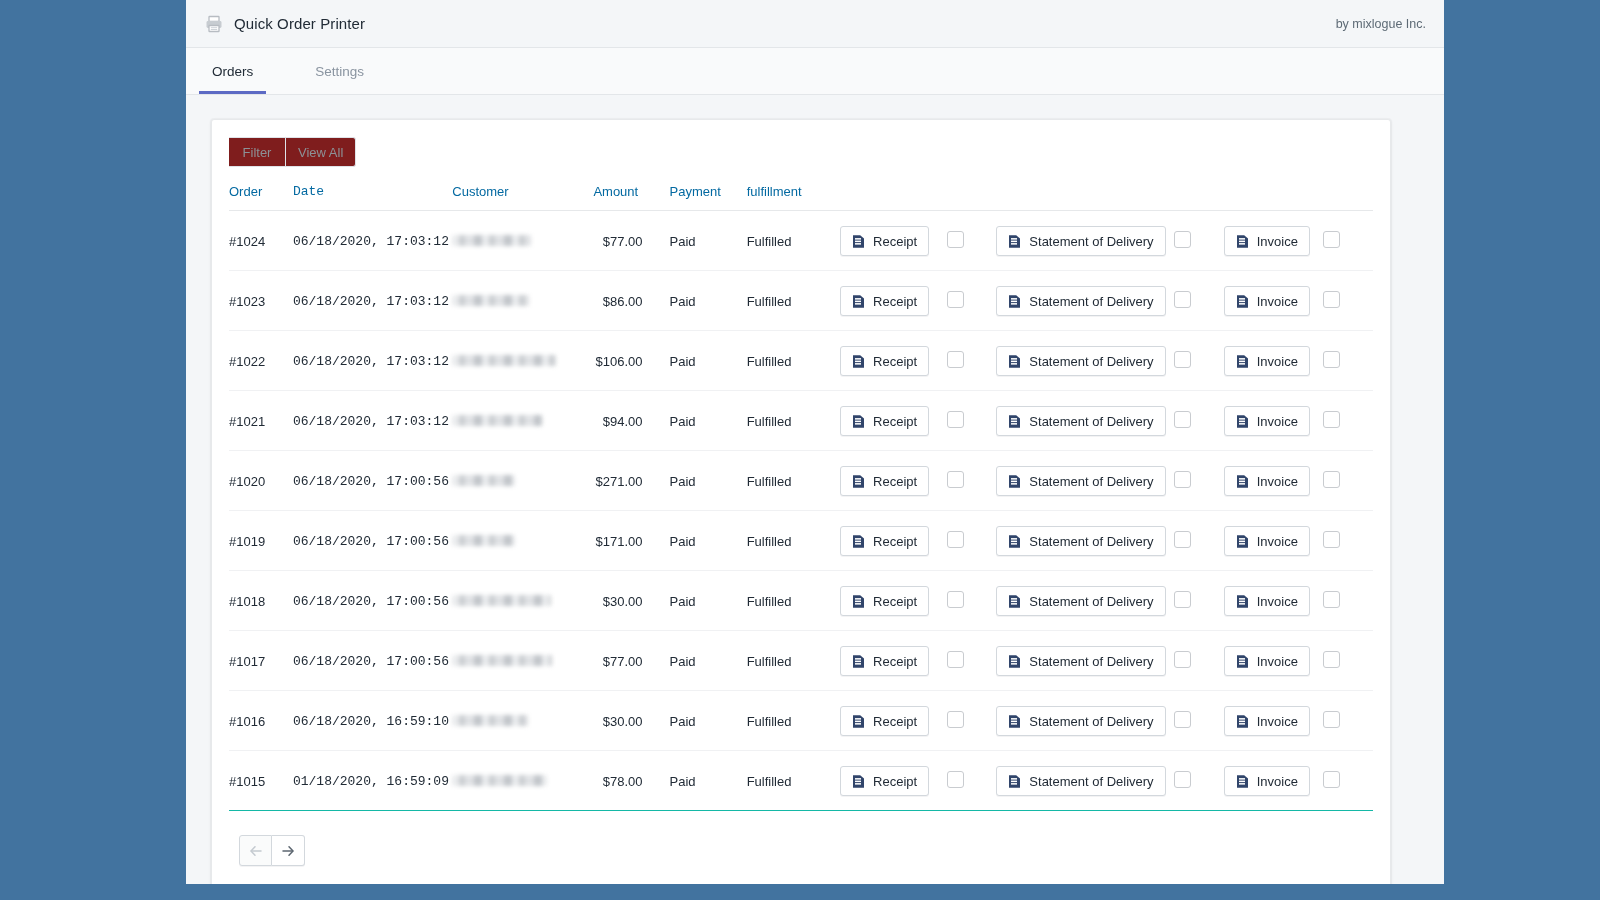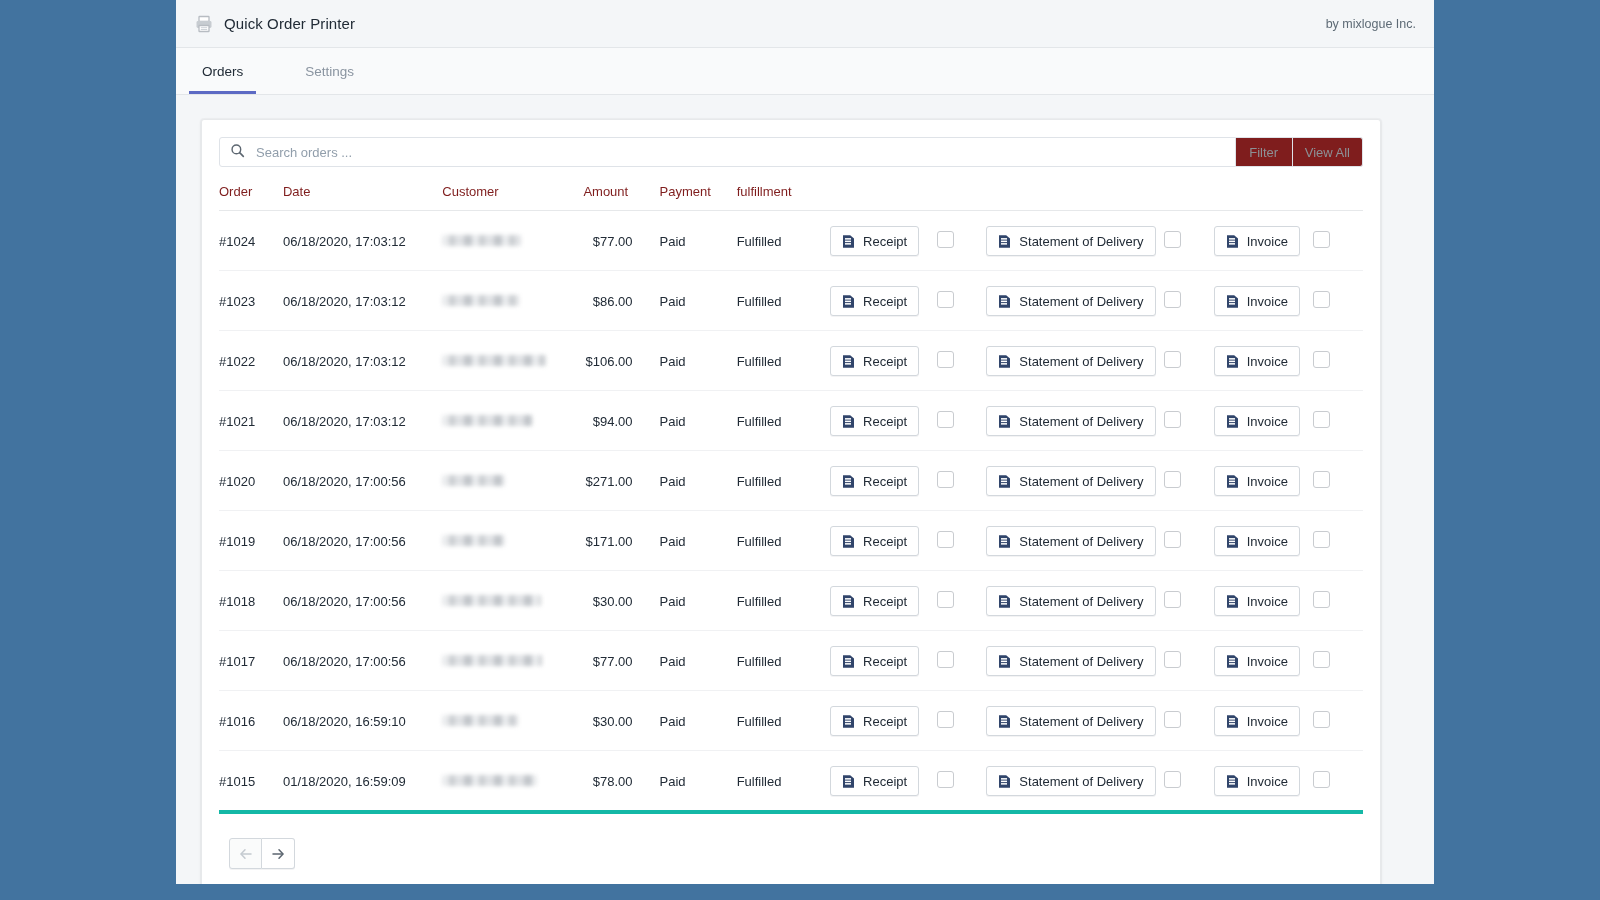--- a/index.html
+++ b/index.html
@@ -6,21 +6,21 @@
   html, body {
     margin: 0; padding: 0;
     width: 1600px; height: 900px;
     overflow: hidden;
     font-family: "Liberation Sans", sans-serif;
   }
   body { background: #42739f; }
 
   .app-frame {
     position: absolute;
-    left: 176px; top: 0;
+    left: 186px; top: 0;
     width: 1258px; height: 884px;
     background: #f4f6f8;
     display: flex;
     flex-direction: column;
   }
 
   
   .topbar {
     height: 48px;
     background: #f4f6f8;
@@ -128,35 +128,35 @@
   
   table.orders {
     width: 100%;
     border-collapse: collapse;
     table-layout: fixed;
   }
   table.orders th {
     text-align: left;
     font-weight: normal;
     font-size: 13px;
-    color: #7f1d1d;
+    color: #0369a1;
     padding: 17px 0 11px 0;
     border-bottom: 1px solid #e6e8ea;
   }
   table.orders td {
     font-size: 13px;
     color: #212b36;
     padding: 15px 0 14px 0;
     border-bottom: 1px solid #f0f1f3;
     vertical-align: middle;
   }
-  tr.order-row:last-child td { border-bottom: 4px solid #14b8a6; }
+  tr.order-row:last-child td { border-bottom: 1px solid #14b8a6; }
 
   .col-order     { width: 63px; }
-  .col-date      { width: 157px; }
+  .col-date      { width: 157px; font-family: Liberation Mono, monospace; }
   .col-customer  { width: 139px; }
   .col-amount    { width: 75px; text-align: right; padding-right: 27px !important; }
   .col-payment   { width: 76px; }
   .col-fulfill   { width: 92px; }
   .col-btn-r     { width: 105px; }
   .col-chk       { width: 49px; }
   .col-btn-s     { width: 175px; }
   .col-btn-i     { width: 98px; }
 
   th.col-amount { text-align: right; }
@@ -245,29 +245,20 @@
     </div>
     <div class="tab">
       <span>Settings</span>
     </div>
   </div>
 
   <div class="page-body">
     <div class="card">
 
       <div class="search-row">
-        <div class="search-box">
-          <span>
-            <svg width="15" height="15" viewBox="0 0 16 16" fill="none">
-              <circle cx="6.8" cy="6.8" r="4.6" stroke="#5c6670" stroke-width="1.5"></circle>
-              <line x1="10.3" y1="10.3" x2="14.2" y2="14.2" stroke="#5c6670" stroke-width="1.7" stroke-linecap="round"></line>
-            </svg>
-          </span>
-          <input class="search-input" type="text" placeholder="Search orders ..." style="">
-        </div>
         <button class="btn-plain">Filter</button>
         <button class="btn-plain last">View All</button>
       </div>
 
       <table class="orders">
         <thead>
           <tr>
             <th class="col-order">Order</th>
             <th class="col-date">Date</th>
             <th class="col-customer">Customer</th>

